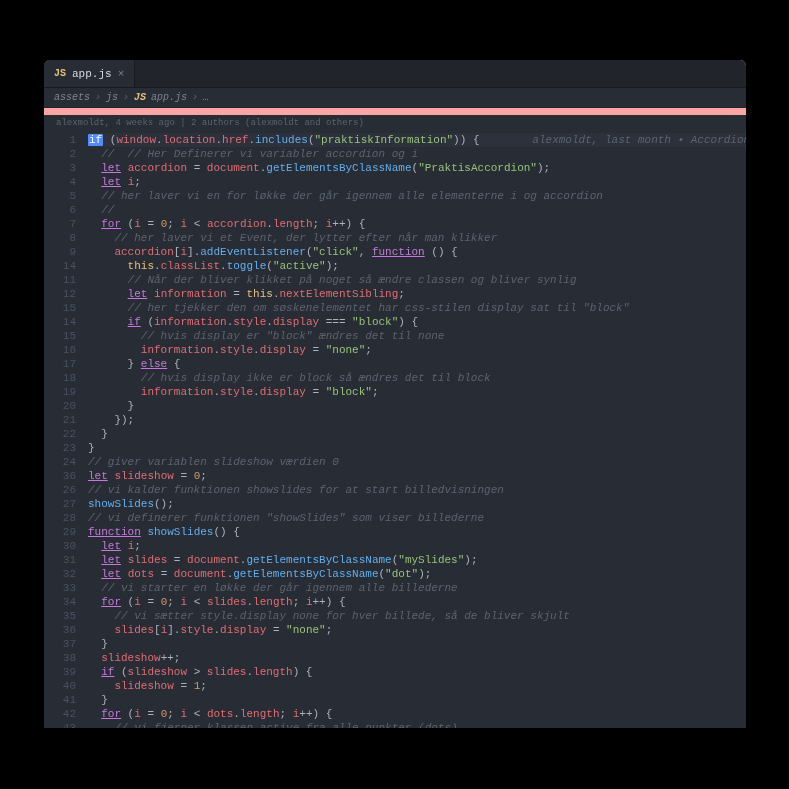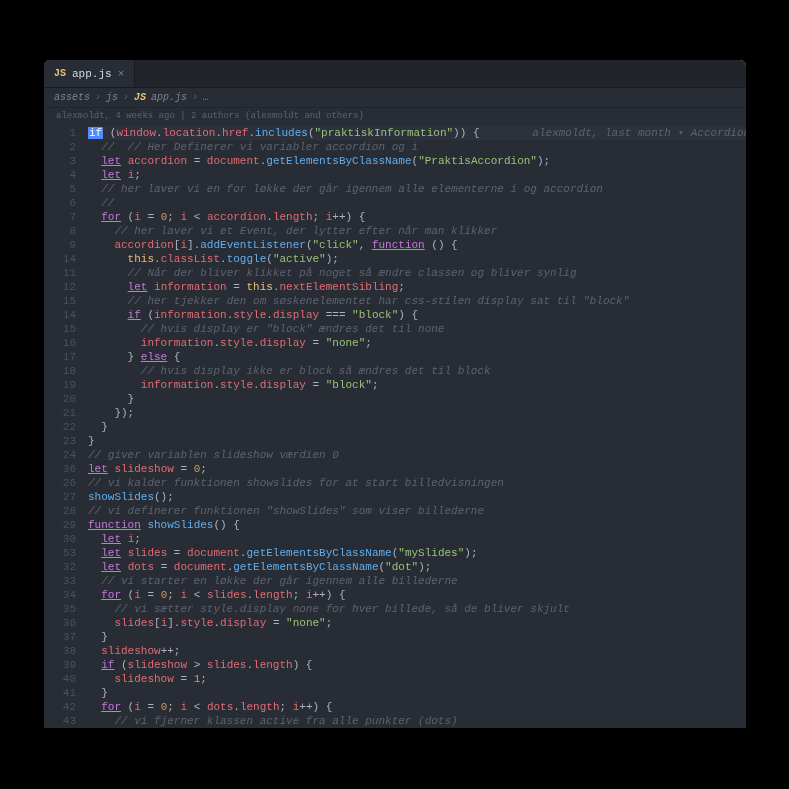--- a/index.html
+++ b/index.html
@@ -54,20 +54,21 @@
     border-bottom: 1px solid #21252b;
     font-style: italic;
   }
   .breadcrumb .sep { color: #5c6370; }
   .breadcrumb .js-icon { color: #e5c07b; font-weight: bold; }
   .blame {
     padding: 1px 12px;
     font-size: 9px;
     color: #5c6370;
     background: #282c34;
+    margin-top: 7px;
   }
   .code-area {
     display: flex;
     background: #282c34;
     height: calc(100% - 62px);
     overflow: hidden;
   }
   .gutter {
     width: 44px;
     flex: none;
@@ -149,21 +150,21 @@
         <div>21</div>
         <div>22</div>
         <div>23</div>
         <div>24</div>
         <div>36</div>
         <div>26</div>
         <div>27</div>
         <div>28</div>
         <div>29</div>
         <div>30</div>
-        <div>53</div>
+        <div>31</div>
         <div>32</div>
         <div>33</div>
         <div>34</div>
         <div>35</div>
         <div>36</div>
         <div>37</div>
         <div>38</div>
         <div>39</div>
         <div>40</div>
         <div>41</div>

